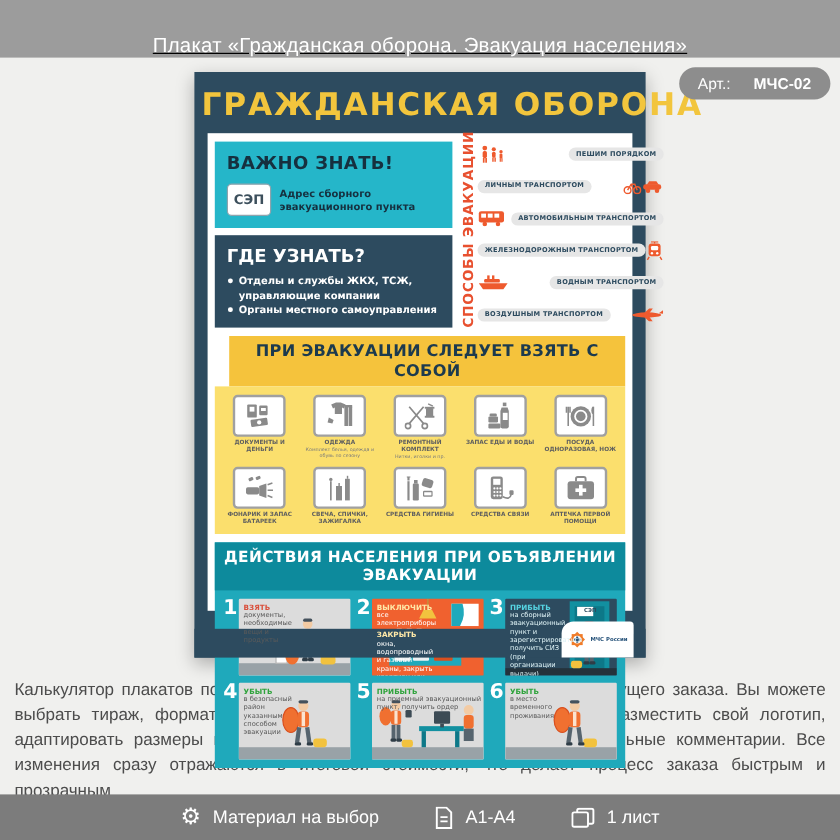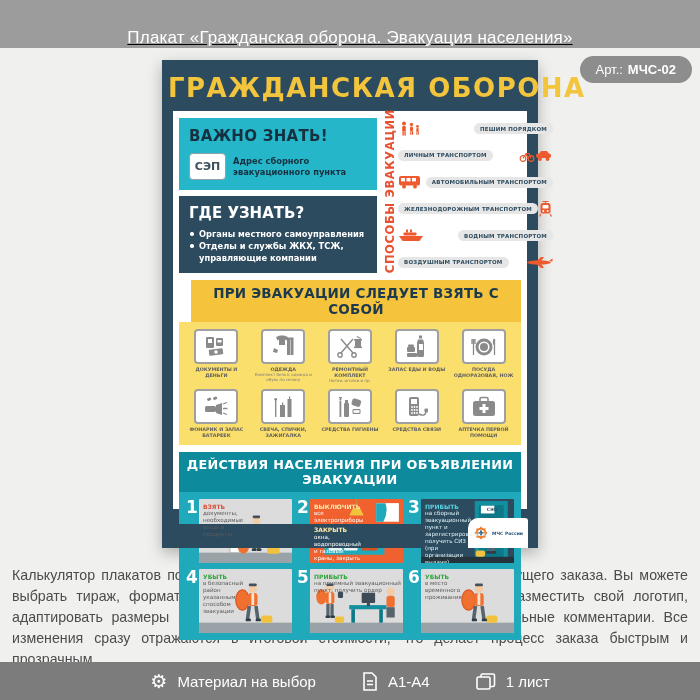--- a/index.html
+++ b/index.html
@@ -9,21 +9,21 @@
     --panel-gray:#dcdcdc; --text-gray:#4c4c4c;
   }
   *{margin:0;padding:0;box-sizing:border-box;}
   html,body{width:700px;height:700px;overflow:hidden;}
   body{font-family:"Liberation Sans","DejaVu Sans",sans-serif;background:var(--page-bg);position:relative;}
 
   .topbar{height:48px;background:var(--bar-gray);display:flex;align-items:flex-end;justify-content:center;text-decoration:underline;}
   .topbar-title{color:#fff;font-size:17px;font-weight:400;letter-spacing:.2px;}
 
   .art-badge{position:absolute;top:56px;right:8px;background:var(--badge-gray);color:#fff;
-    border-radius:15px;padding:6px 16px;font-size:13px;display:flex;gap:5px;align-items:center;z-index:5;}
+    border-radius:15px;padding:6px 16px;font-size:13px;display:flex;gap:19px;align-items:center;z-index:5;}
   .art-badge b{font-weight:bold;}
 
   
   .poster{width:376px;height:488px;margin:12px auto 0;background:var(--slate);position:relative;
     box-shadow:0 5px 14px rgba(0,0,0,.28);font-family:"DejaVu Sans",sans-serif;}
   .p-head{padding:13px 6px 8px;text-align:center;}
   .p-title{color:#f2c53d;font-size:26px;font-weight:bold;letter-spacing:1.5px;white-space:nowrap;}
   .p-sub{color:#f2c53d;font-size:12.5px;font-weight:bold;letter-spacing:2.5px;margin-top:3px;}
   .p-body{background:#ffffff;margin:0 11px;padding:7px 6px 6px;height:398px;}
 
@@ -118,22 +118,22 @@
         <div class="box-important">
           <div class="bi-title">ВАЖНО ЗНАТЬ!</div>
           <div class="sep-row">
             <div class="sep-chip">СЭП</div>
             <div class="sep-label">Адрес сборного эвакуационного пункта</div>
           </div>
         </div>
         <div class="box-where">
           <div class="bw-title">ГДЕ УЗНАТЬ?</div>
           <ul class="bw-list">
+            <li>Отделы и службы ЖКХ, ТСЖ, управляющие компании</li>
             <li>Органы местного самоуправления</li>
-            <li>Отделы и службы ЖКХ, ТСЖ, управляющие компании</li>
           </ul>
         </div>
       </div>
 
       <div class="col-right">
         <div class="v-title">
             <span>СПОСОБЫ ЭВАКУАЦИИ</span>
           </div>
         <div class="t-rows">
           <div class="t-row">

